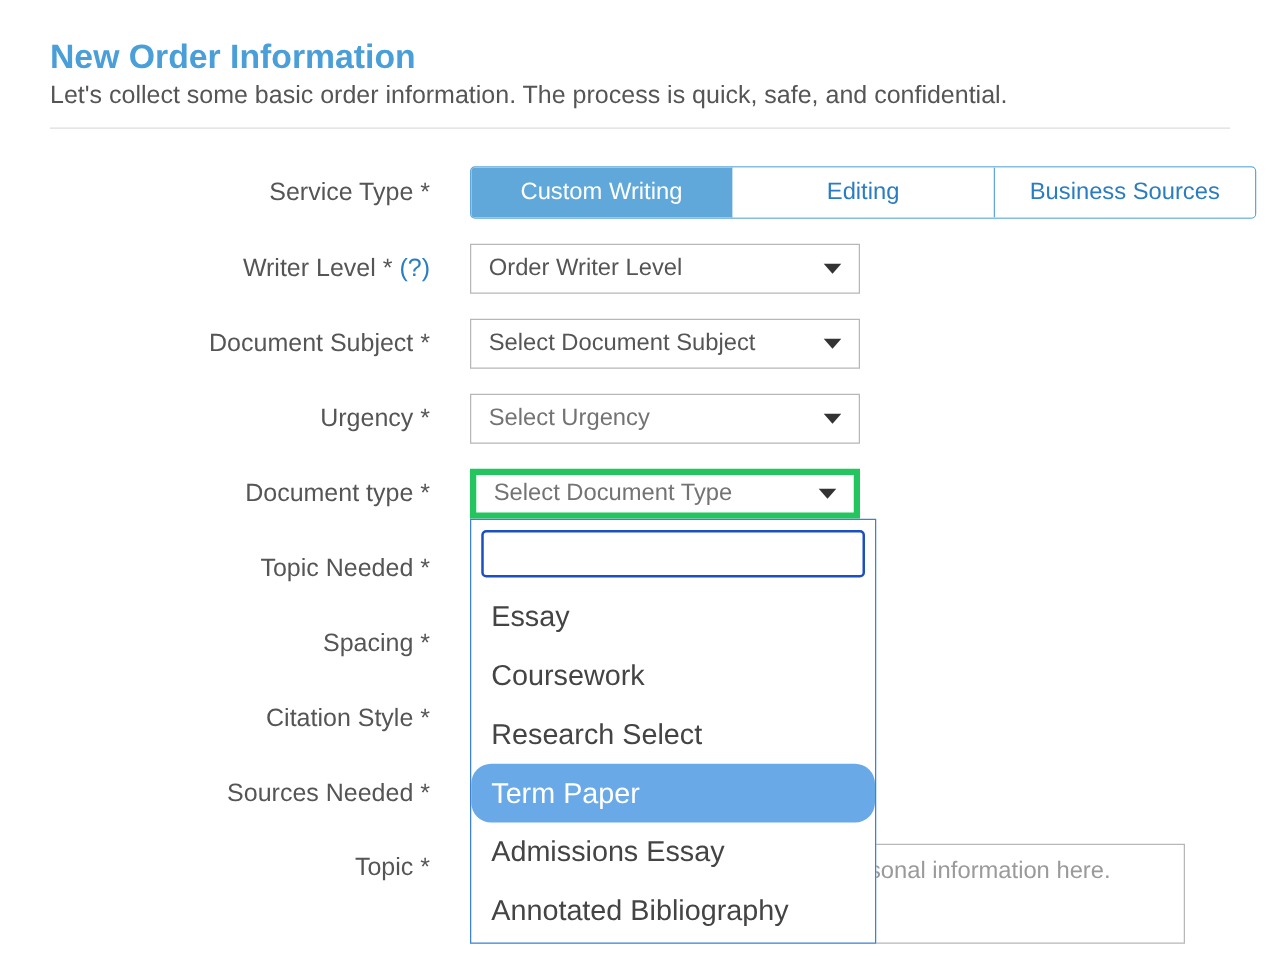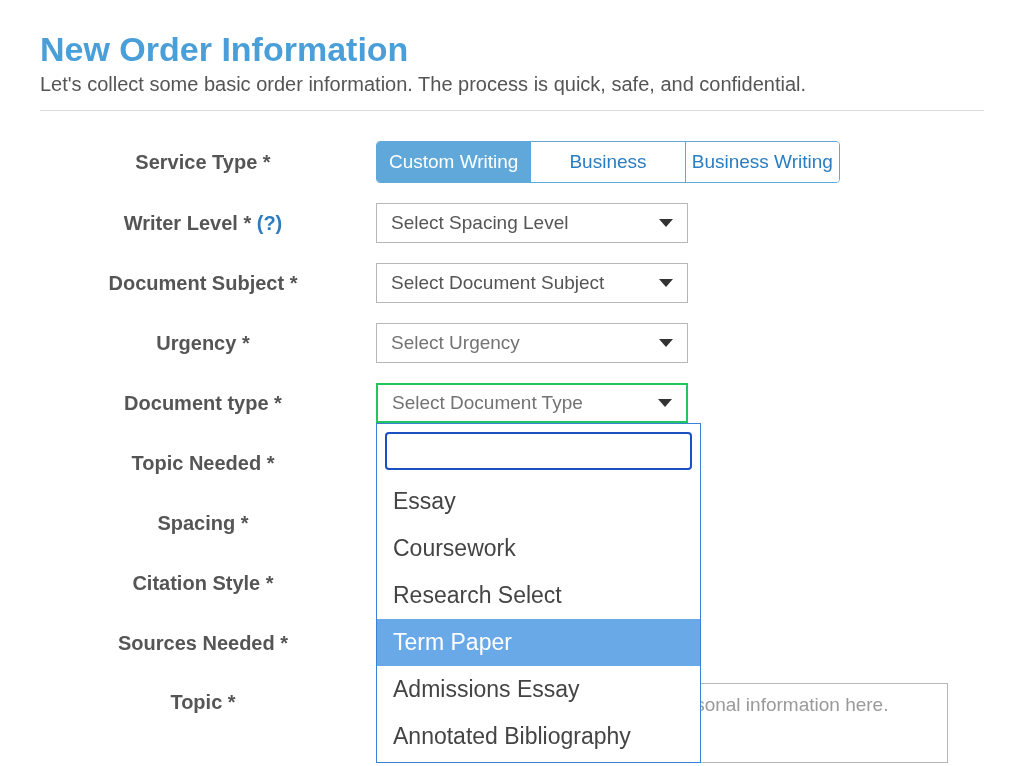--- a/index.html
+++ b/index.html
@@ -9,21 +9,21 @@
     }
 
     body {
       font-family: "Helvetica Neue", Helvetica, Arial, sans-serif;
       background: #fff;
       padding: 30px 40px;
       color: #555;
     }
 
     .page-title {
-      font-size: 34px;
+      font-size: 27px;
       font-weight: bold;
       color: #4a9fd8;
       margin-bottom: 4px;
     }
 
     .page-subtitle {
       font-size: 20px;
       color: #555;
       margin-bottom: 14px;
     }
@@ -36,45 +36,44 @@
 
     .form-row {
       display: flex;
       align-items: center;
       margin-bottom: 20px;
       min-height: 40px;
     }
 
     .label-col {
       width: 336px;
-      text-align: center;
-      padding-right: 10px;
+      text-align: right;
+      padding-right: 32px;
       font-size: 20px;
       color: #555;
       flex-shrink: 0;
-      font-weight: bold;
     }
 
     .help-link {
       color: #2a7dc0;
       cursor: pointer;
     }
 
     .field-col {
       flex: 1;
       position: relative;
     }
 
     
     .segmented {
       display: flex;
       border: 1px solid #5fa8d9;
       border-radius: 4px;
       overflow: hidden;
-      width: 464px;
+      width: 629px;
     }
 
     .segmented-btn {
       flex: 1;
       background: #fff;
       color: #2a7dc0;
       font-size: 19px;
       padding: 9px 0;
       text-align: center;
       cursor: pointer;
@@ -102,21 +101,21 @@
       font-size: 19px;
       color: #555;
       cursor: pointer;
     }
 
     .select-box.placeholder {
       color: #737373;
     }
 
     .select-box.focused {
-      border: 2px solid #22c55e;
+      border: 5px solid #22c55e;
     }
 
     .caret-down {
       width: 0;
       height: 0;
       border-left: 7px solid transparent;
       border-right: 7px solid transparent;
       border-top: 8px solid #333;
     }
 
@@ -153,20 +152,21 @@
       font-size: 23px;
       color: #444;
       cursor: pointer;
       margin: 0 -8px;
       padding: 10px 16px;
     }
 
     .dropdown-item.highlighted {
       background: #6aa9e8;
       color: #fff;
+      border-radius: 16px;
     }
 
     
     .topic-area {
       width: 572px;
       height: 80px;
       border: 1px solid #b7b7b7;
       padding: 10px 14px;
       font-size: 19px;
       font-family: inherit;
@@ -187,34 +187,34 @@
 
 <h1 class="page-title">New Order Information</h1>
 <p class="page-subtitle">Let's collect some basic order information. The process is quick, safe, and confidential.</p>
 <hr class="divider">
 
 <div class="form-row">
   <div class="label-col">Service Type *</div>
   <div class="field-col">
     <div class="segmented">
       <button class="segmented-btn active">Custom Writing</button>
-      <button class="segmented-btn">Business</button>
-      <button class="segmented-btn">Business Writing</button>
+      <button class="segmented-btn">Editing</button>
+      <button class="segmented-btn">Business Sources</button>
     </div>
   </div>
 </div>
 
 <div class="form-row">
   <div class="label-col">
     <span>Writer Level *</span>
     <span class="help-link">(?)</span>
   </div>
   <div class="field-col">
     <div class="select-box">
-      <span>Select Spacing Level</span>
+      <span>Order Writer Level</span>
       <span class="caret-down"></span>
     </div>
   </div>
 </div>
 
 <div class="form-row">
   <div class="label-col">Document Subject *</div>
   <div class="field-col">
     <div class="select-box">
       <span>Select Document Subject</span>

